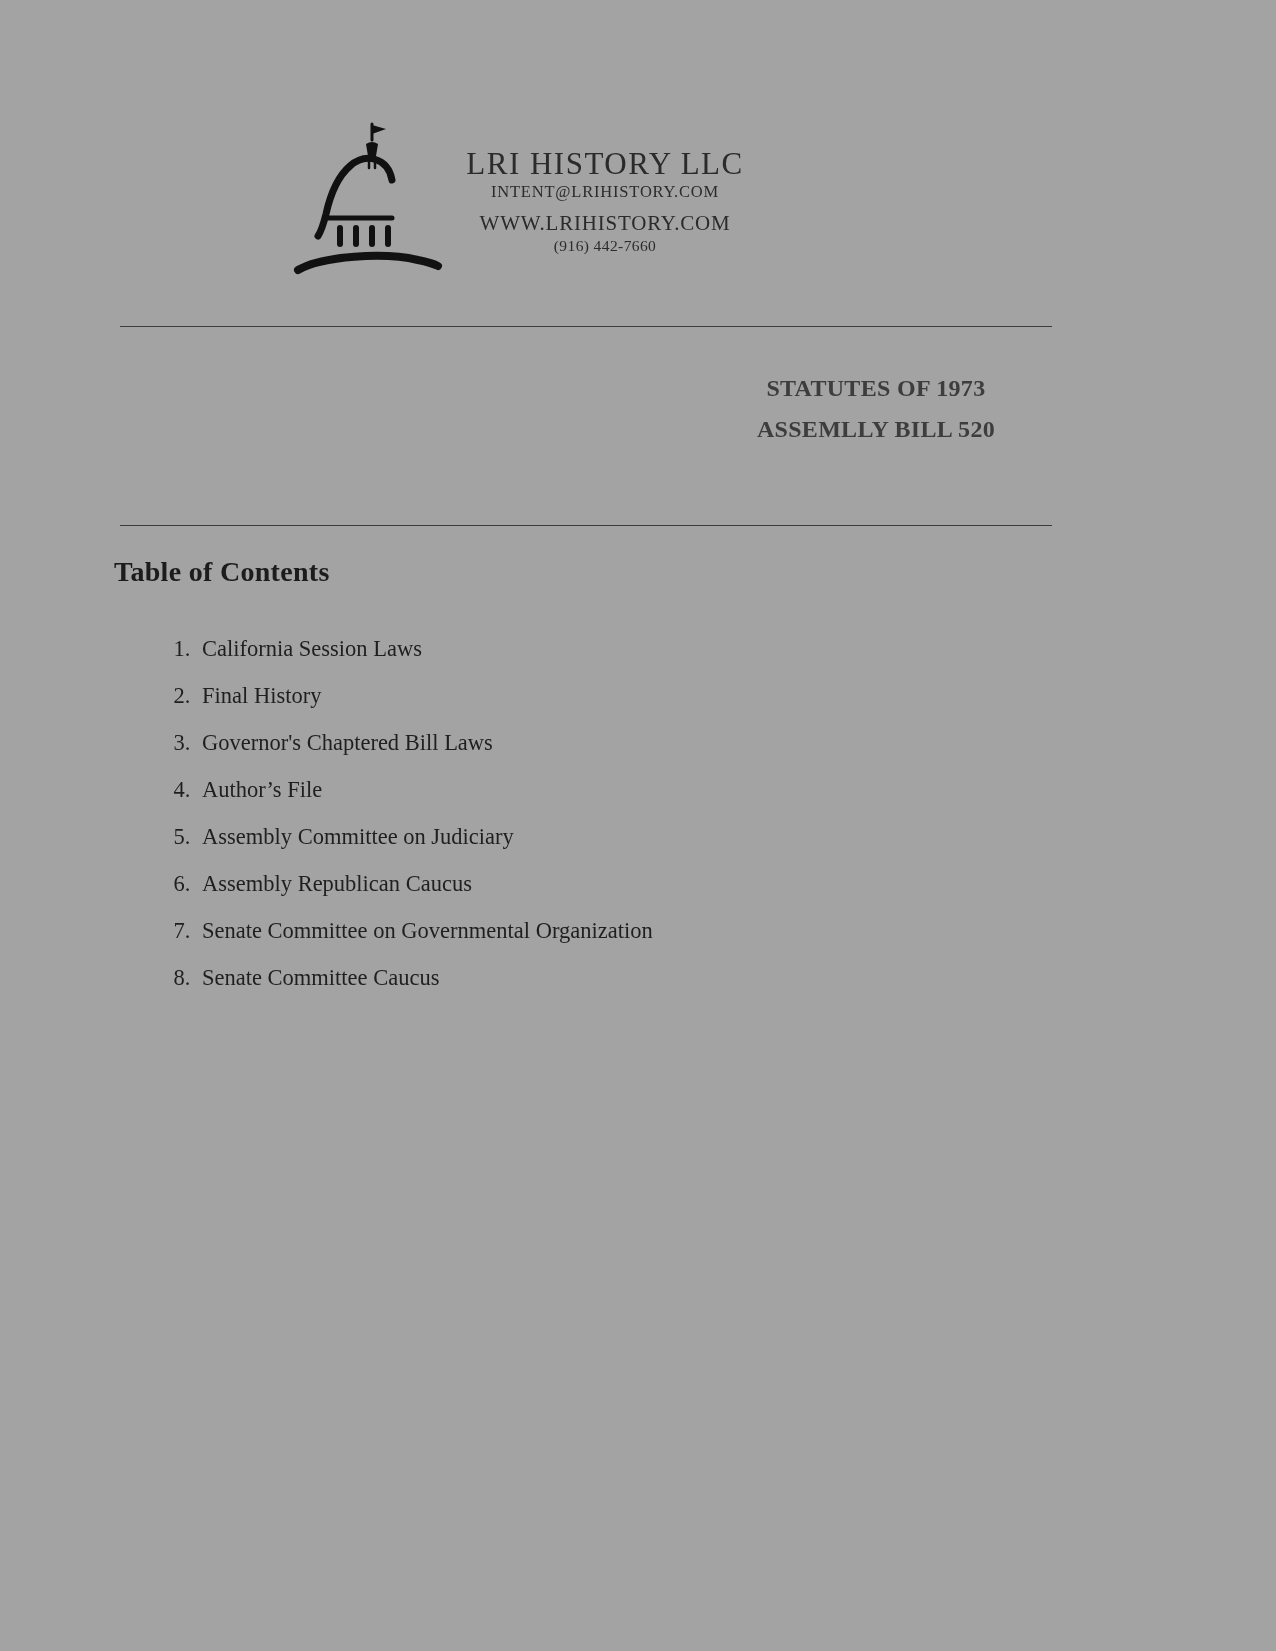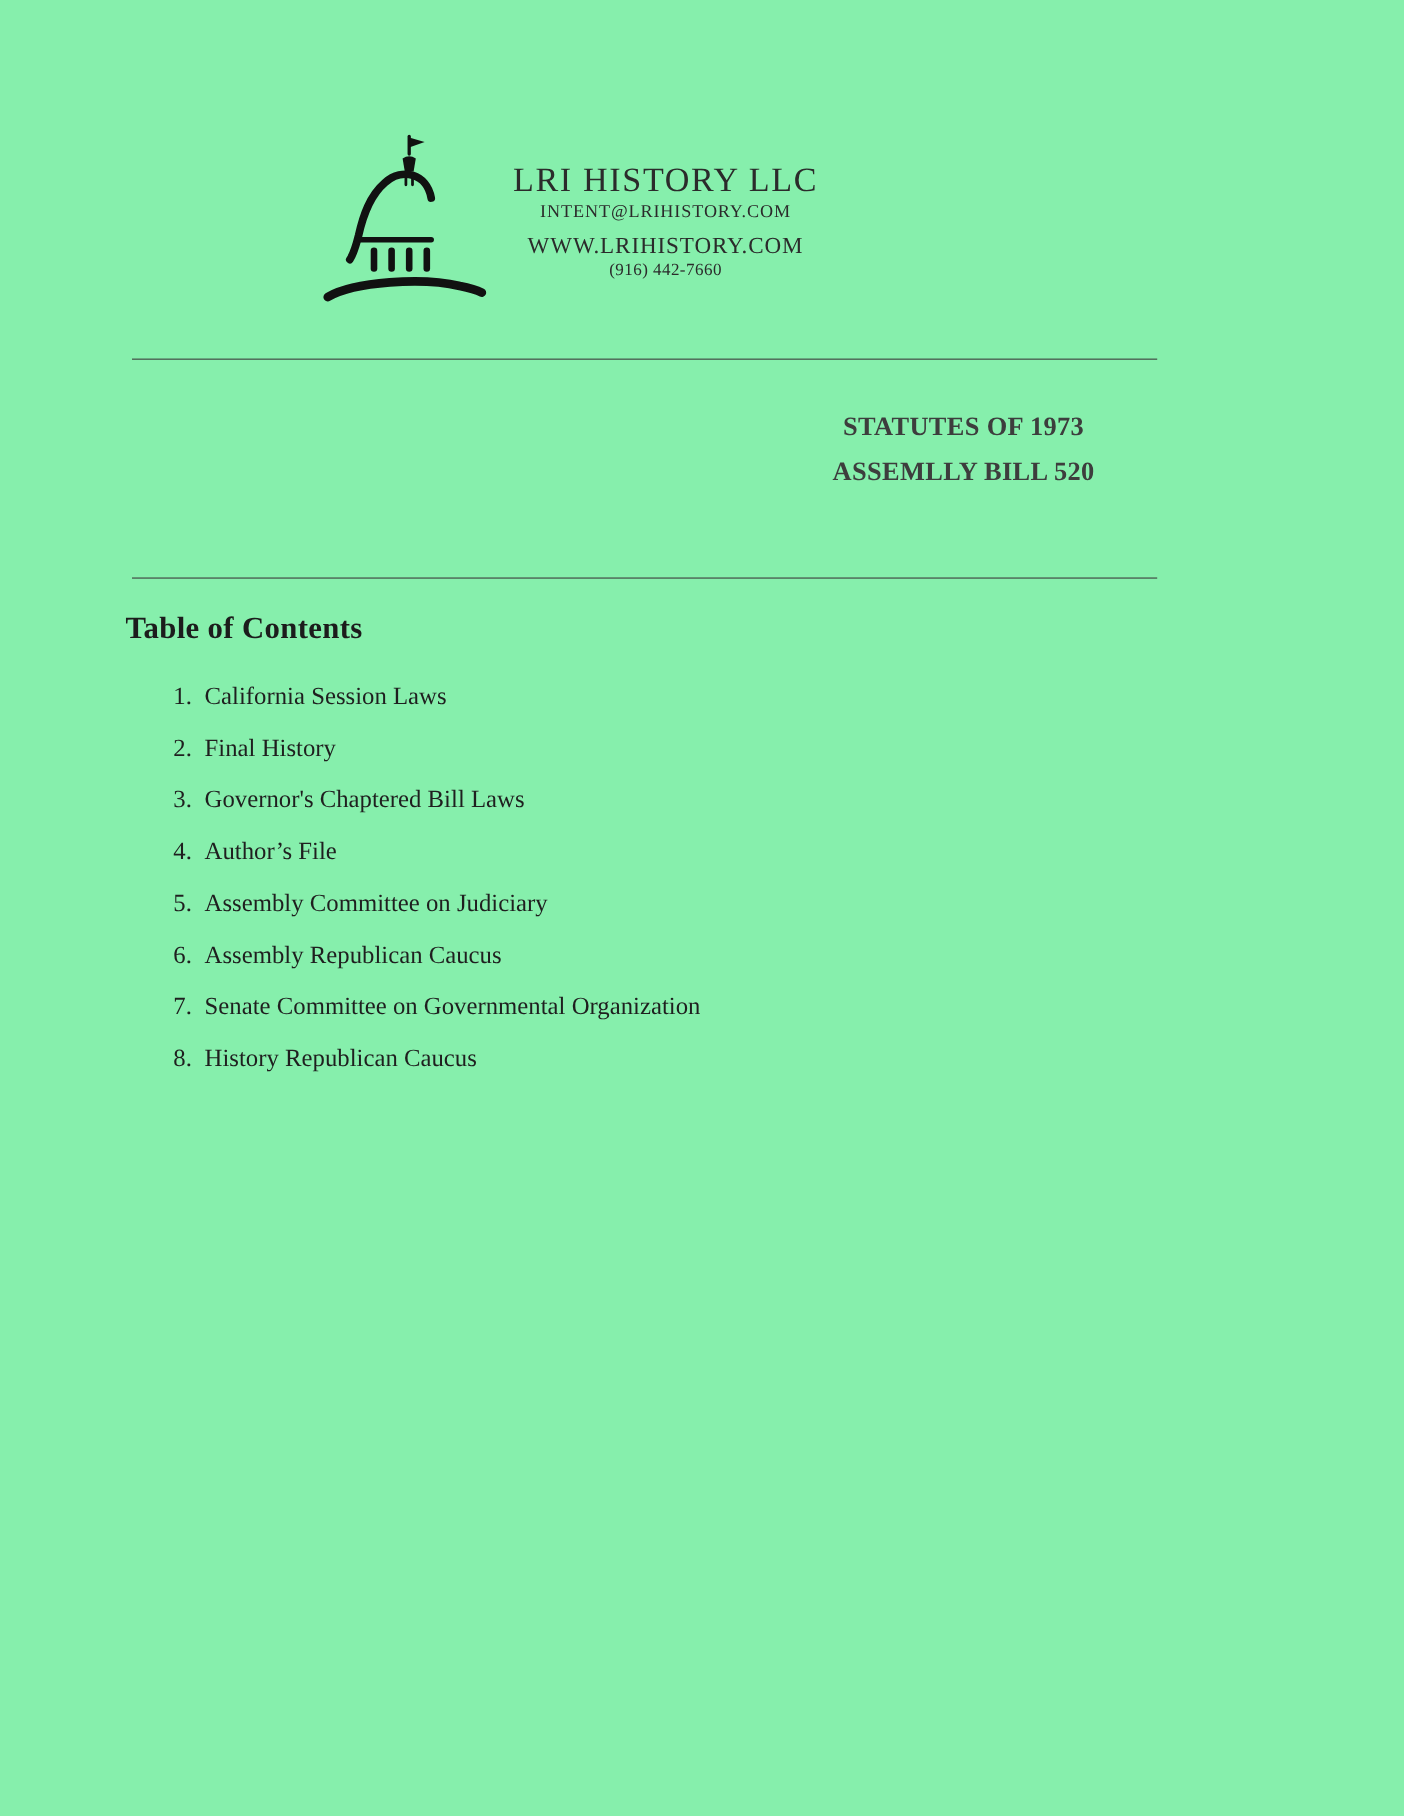--- a/index.html
+++ b/index.html
@@ -2,21 +2,21 @@
 <html><head>
 <meta charset="utf-8">
 <style>
   * { box-sizing: border-box; }
   html, body { margin: 0; padding: 0; background: #e8e8e8; }
   .page {
     position: relative;
     width: 1276px;
     height: 1651px;
     margin: 0 auto;
-    background: #86efac;
+    background: #a3a3a3;
     font-family: "Liberation Serif", serif;
     color: #1f1f1f;
     overflow: hidden;
   }
 
   
   .logo {
     position: absolute;
     left: 288px;
     top: 118px;
@@ -86,21 +86,21 @@
     top: 556px;
     font-size: 28px;
     font-weight: bold;
     color: #1c1c1c;
     letter-spacing: 0.3px;
   }
   .toc-list {
     position: absolute;
     left: 142px;
     top: 620px;
-    margin: 0;
+    margin: 16px;
     padding: 0 0 0 38px;
     font-size: 22.5px;
     color: #1f1f1f;
   }
   .toc-list li {
     margin-bottom: 22px;
     padding-left: 6px;
     line-height: 25px;
   }
 </style>
@@ -149,16 +149,16 @@
   <div class="toc-title">Table of Contents</div>
 
   <ol class="toc-list">
     <li>California Session Laws</li>
     <li>Final History</li>
     <li>Governor's Chaptered Bill Laws</li>
     <li>Author’s File</li>
     <li>Assembly Committee on Judiciary</li>
     <li>Assembly Republican Caucus</li>
     <li>Senate Committee on Governmental Organization</li>
-    <li>History Republican Caucus</li>
+    <li>Senate Committee Caucus</li>
   </ol>
 
 </div>
 
 </body></html>

